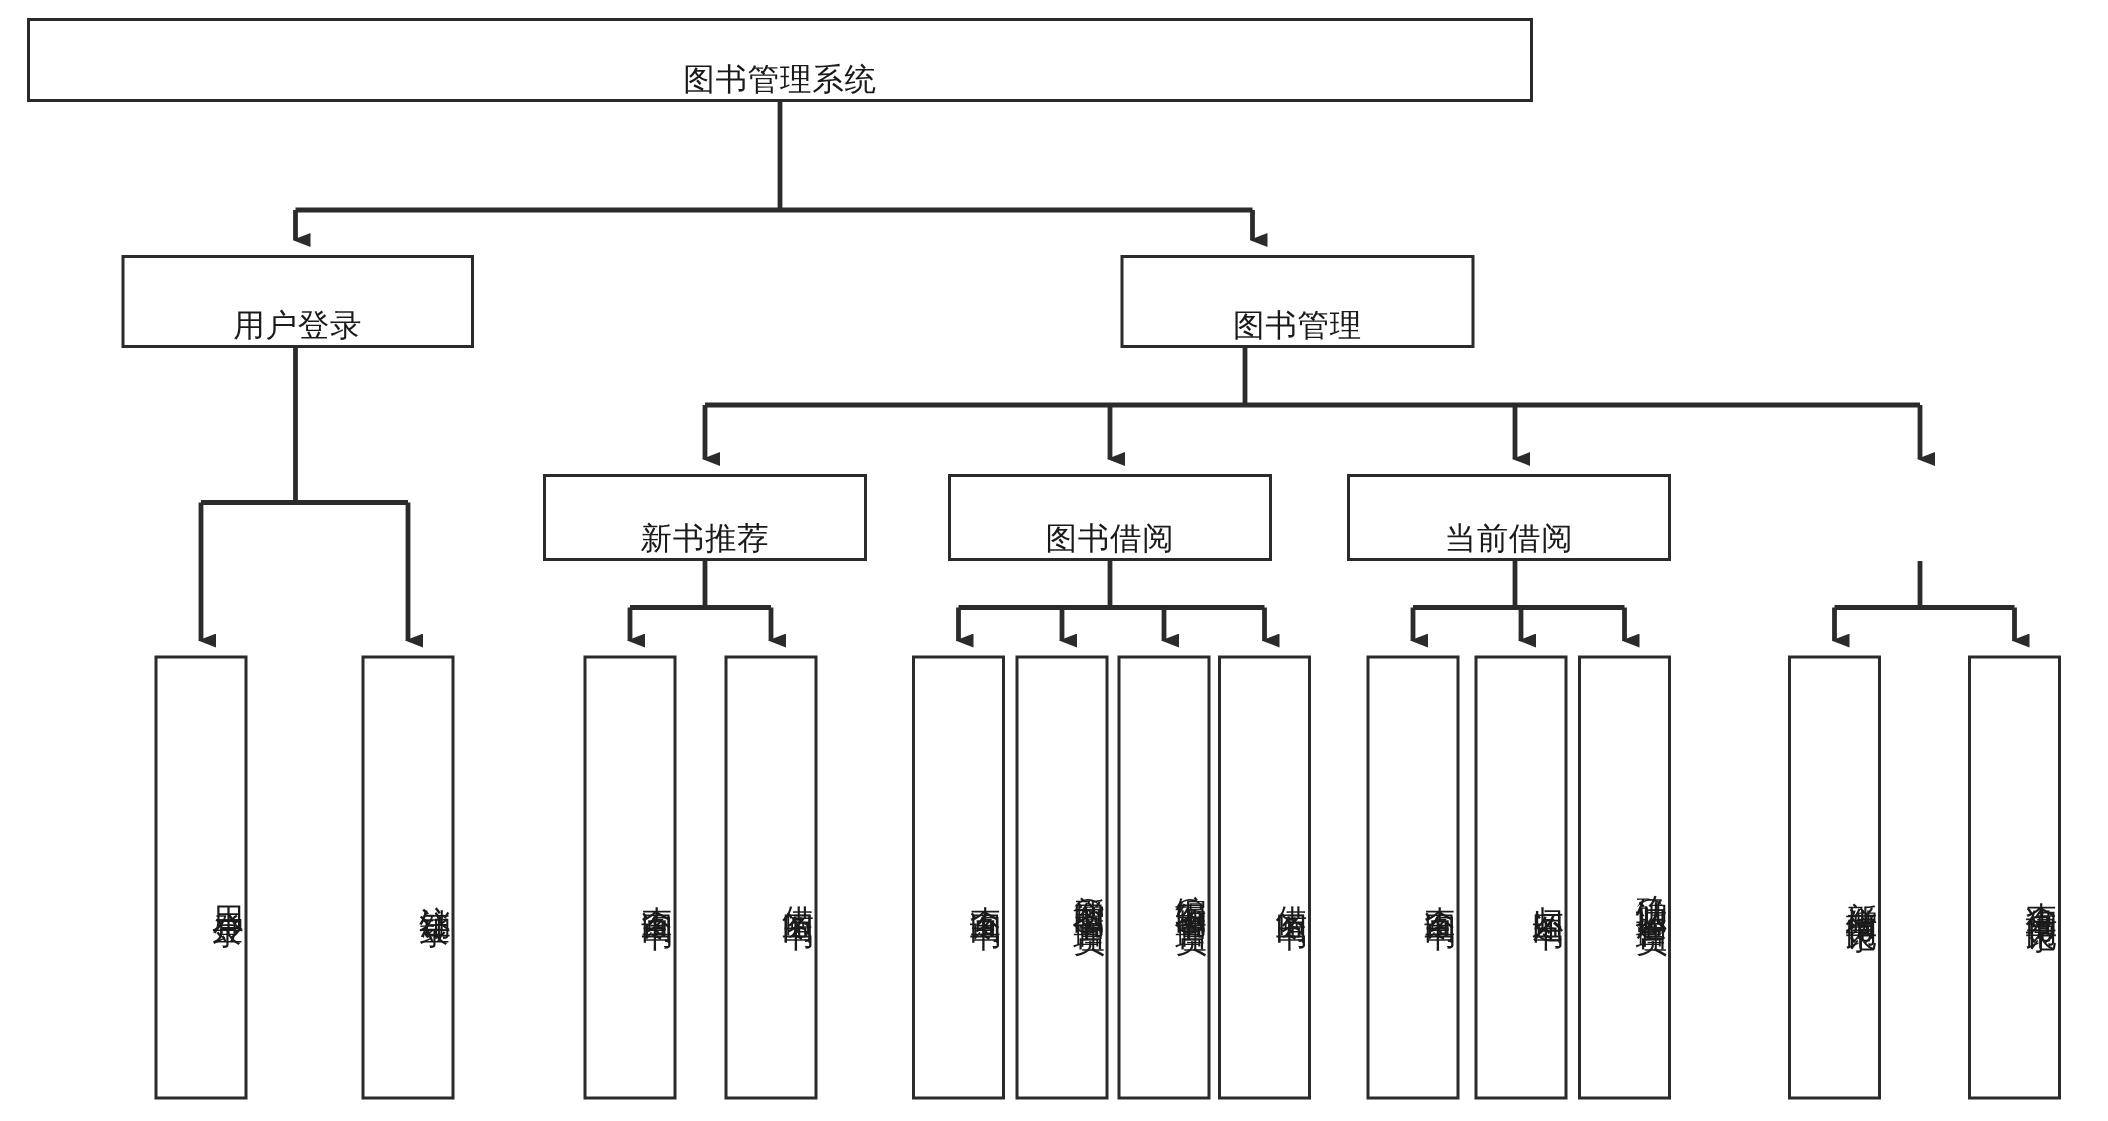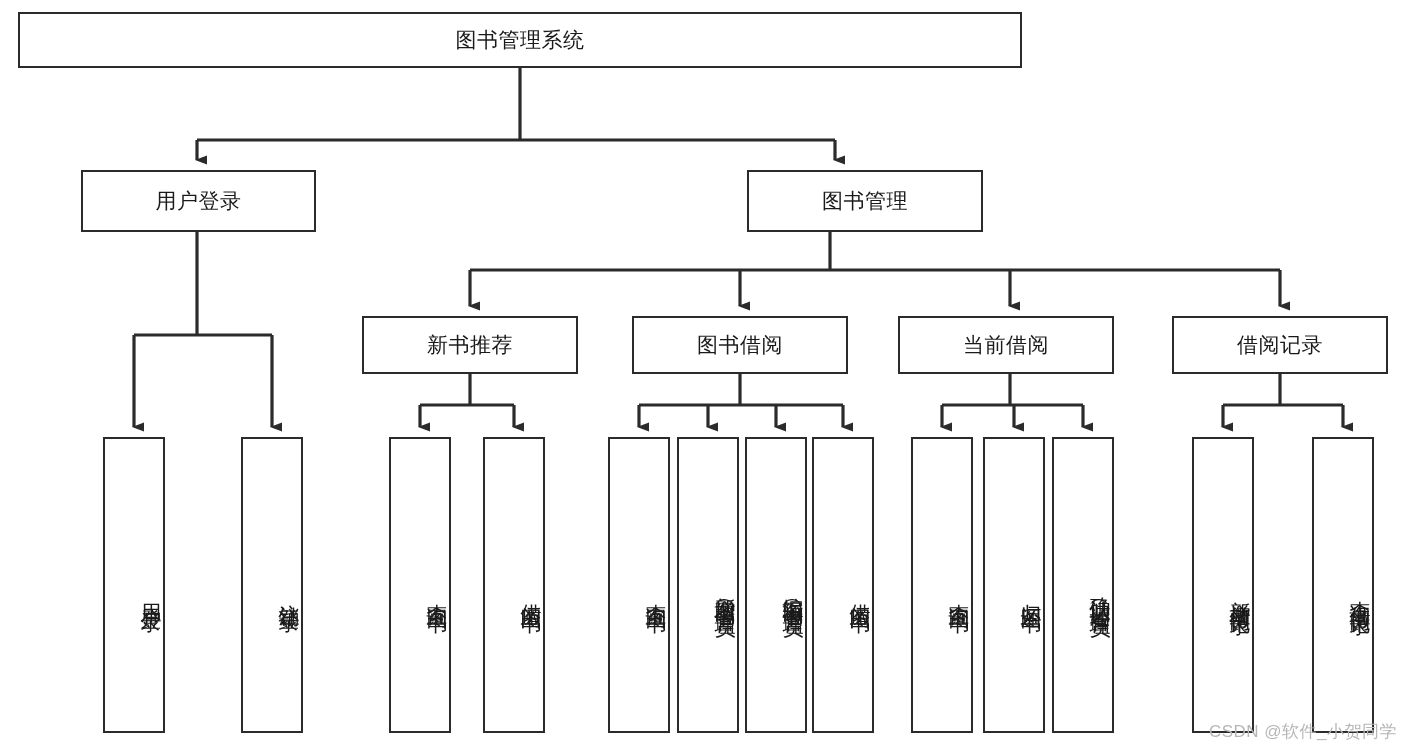--- a/index.html
+++ b/index.html
@@ -22,21 +22,21 @@
     width: 1405px;
     height: 747px;
     pointer-events: none;
   }
   .node {
     position: absolute;
     box-sizing: border-box;
     border: 2px solid #2b2b2b;
     background: #ffffff;
     display: flex;
-    align-items: center;
+    align-items: flex-end;
     justify-content: center;
     color: #1a1a1a;
     line-height: 1.12;
   }
   .node.horiz {
     font-size: 21px;
     letter-spacing: 0.5px;
   }
   .node.vert {
     writing-mode: vertical-rl;
@@ -129,23 +129,20 @@
 
   <div class="node horiz" id="n-l2-0" style="left: 362px; top: 316px; width: 216px; height: 58px;">
     <span class="label">新书推荐</span>
   </div>
   <div class="node horiz" id="n-l2-1" style="left: 632px; top: 316px; width: 216px; height: 58px;">
     <span class="label">图书借阅</span>
   </div>
   <div class="node horiz" id="n-l2-2" style="left: 898px; top: 316px; width: 216px; height: 58px;">
     <span class="label">当前借阅</span>
   </div>
-  <div class="node horiz" id="n-l2-3" style="left: 1172px; top: 316px; width: 216px; height: 58px;">
-    <span class="label">借阅记录</span>
-  </div>
 
   <div class="node vert" id="n-leaf-0" style="left: 103px; top: 437px; width: 62px; height: 296px;">
     <span class="label">用户登录</span>
   </div>
   <div class="node vert" id="n-leaf-1" style="left: 241px; top: 437px; width: 62px; height: 296px;">
     <span class="label">注销登录</span>
   </div>
   <div class="node vert" id="n-leaf-2" style="left: 389px; top: 437px; width: 62px; height: 296px;">
     <span class="label">查询图书</span>
   </div>
@@ -173,14 +170,13 @@
   <div class="node vert" id="n-leaf-10" style="left: 1052px; top: 437px; width: 62px; height: 296px;">
     <span class="label">确认归还（管理员）</span>
   </div>
   <div class="node vert" id="n-leaf-11" style="left: 1192px; top: 437px; width: 62px; height: 296px;">
     <span class="label">新增借阅记录</span>
   </div>
   <div class="node vert" id="n-leaf-12" style="left: 1312px; top: 437px; width: 62px; height: 296px;">
     <span class="label">查询借阅记录</span>
   </div>
 
-  <div class="watermark">CSDN @软件_小贺同学</div>
 </div>
 
 </body></html>

